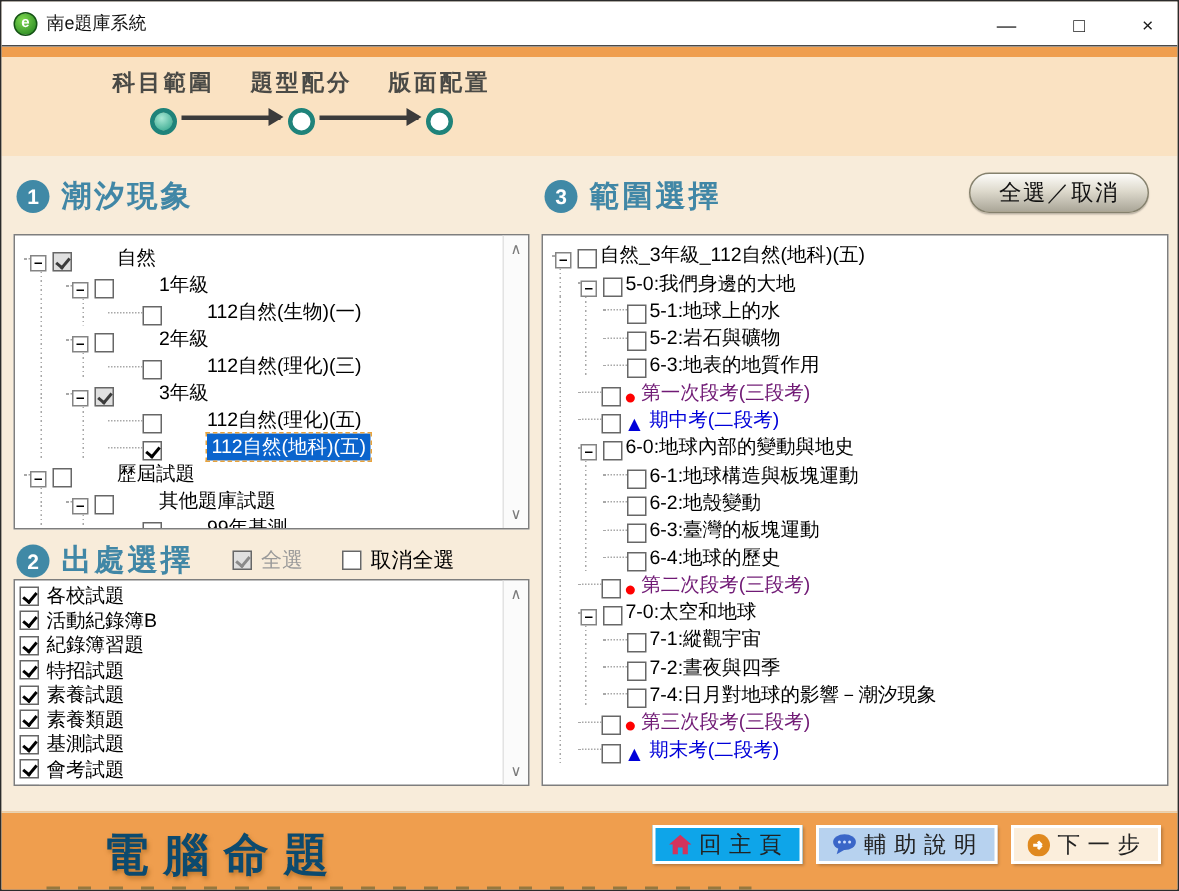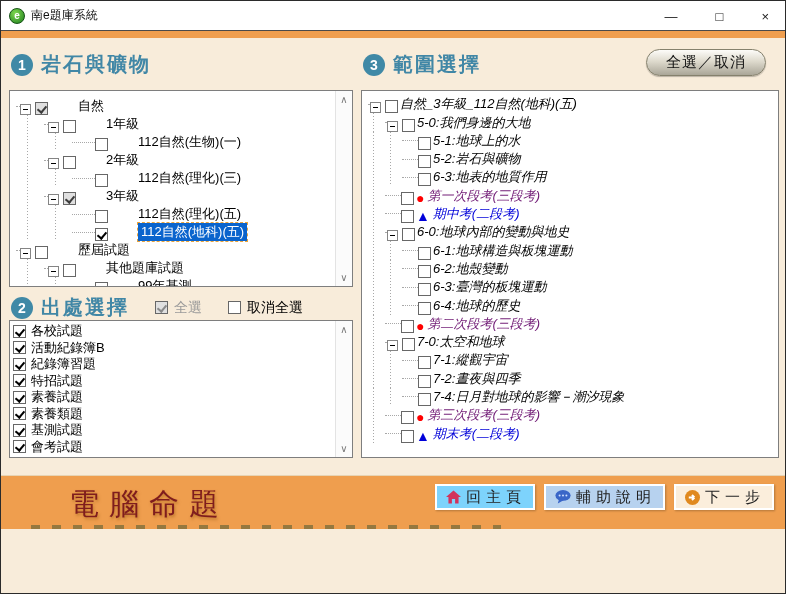--- a/index.html
+++ b/index.html
@@ -34,21 +34,21 @@
   #left-tree-box  { left:8px;  top:52px;  width:344px; height:197px; }
   #source-list-box{ left:8px;  top:282px; width:344px; height:138px; }
   #right-tree-box { left:360px; top:52px; width:418px; height:368px; }
 
   .vscroll { position:absolute; right:0; top:0; bottom:0; width:17px; background:#fbfbfb; border-left:1px solid #e3e3e3; display:flex; flex-direction:column; justify-content:space-between; align-items:center; padding:3px 0; font-size:10px; color:#7a7a7a; }
 
   
   .tree { position:absolute; left:0; top:0; right:17px; bottom:0; padding:6px 0 0 6px; overflow:hidden; }
   #right-tree-box .tree { right:0; padding-top:4px; }
   .trow { display:flex; align-items:flex-end; height:18px; white-space:nowrap; font-size:13px; color:#000; }
-  .rtree .trow { height:18.3px;font-style:italic; }
+  .rtree .trow { height:18.3px; }
   .guide { align-self:stretch; background-image:repeating-linear-gradient(to bottom, #a8a8a8 0 1px, transparent 1px 3px); background-repeat:no-repeat; background-size:1px 100%; }
   .ltree .guide { width:28px; background-position:11px 0; }
   .rtree .guide { width:17px; background-position:5px 0; }
   .stub { height:0; border-top:1px dotted #a8a8a8; align-self:center; }
   .ltree .stub.long{ width:23px; } .ltree .stub.short{ width:4px; }
   .rtree .stub.long{ width:16px; } .rtree .stub.short{ width:2px; }
   .expander { width:11px; height:11px; border:1px solid #848484; background:#fff; position:relative; margin-right:4px; flex:none; }
   .expander::after { content:''; position:absolute; left:2px; right:2px; top:4px; height:1px; background:#000; }
   .cb { width:13px; height:13px; border:1px solid #676767; background:#fff; position:relative; flex:none; }
   .cb.checked::after, .cb.graycheck::after { content:''; position:absolute; left:3px; top:1px; width:4px; height:7px; border-right:2px solid #000; border-bottom:2px solid #000; transform:rotate(40deg); }
@@ -69,24 +69,24 @@
   
   .checklist { position:absolute; left:0; top:0; right:17px; bottom:0; padding:2px 0 12px 3px; overflow:hidden; }
   .crow { display:flex; align-items:center; height:16.5px; font-size:13px; white-space:nowrap; }
   .crow .tlabel { margin-left:5px; }
 
   
   .pill-btn { position:absolute; left:645px; top:11px; width:120px; height:27px; border-radius:14px; border:1px solid #85816d; background:linear-gradient(#fdfcf9, #dedacd 45%, #aaa698); font-size:15px; color:#111; letter-spacing:1px; display:flex; align-items:center; justify-content:center; box-shadow:0 1px 1px rgba(0,0,0,.25); cursor:default; font-family:"Liberation Sans",sans-serif; }
 
   
   .footer { position:relative; height:54px; background:#EF9E4E; border-top:1px solid #e7d4b4; }
-  .brand { position:absolute; left:68px; top:8px; font-size:30px; font-weight:normal; color:#7f1d1d; letter-spacing:10px; text-shadow:1px 2px 3px rgba(150,90,20,.55); white-space:nowrap; }
+  .brand { position:absolute; left:68px; top:8px; font-size:30px; font-weight:bold; color:#0c4a6e; letter-spacing:10px; text-shadow:1px 2px 3px rgba(150,90,20,.55); white-space:nowrap; }
   .footer-buttons { position:absolute; right:11px; top:8px; display:flex; gap:9px; }
   .fbtn { height:26px; display:flex; align-items:center; gap:5px; padding:0 7px 0 9px; border:2px solid #fff; box-shadow:1px 1px 2px rgba(0,0,0,.25); font-size:15px; color:#222; letter-spacing:5px; cursor:default; font-family:"Liberation Sans",sans-serif; }
-  .fbtn.pink { background:#7dd3fc;margin-left:39px; }
+  .fbtn.pink { background:#0ea5e9;margin-left:39px; }
   .fbtn.blue { background:#B7D2EF; }
   .fbtn.cream{ background:#FBEEDC; }
   .fbtn svg { flex:none; }
   .bottom-sliver { position:absolute; left:30px; bottom:0; width:470px; height:4px; background:repeating-linear-gradient(90deg, #3c5230 0 9px, transparent 9px 21px); opacity:.5; }
 </style>
 </head>
 <body>
 
 <div class="window">
 
@@ -95,26 +95,42 @@
     <span class="title-text">南e題庫系統</span>
     <div class="win-controls">
       <span>—</span>
       <span>□</span>
       <span class="ctl-close">×</span>
     </div>
   </div>
 
   <div class="orange-strip"></div>
 
+  <div class="steps">
+    <div class="step" style="left:60px; top:8px">
+      <div class="step-label">科目範圍</div>
+      <div class="circle active"></div>
+    </div>
+    <div class="step" style="left:152px; top:8px">
+      <div class="step-label">題型配分</div>
+      <div class="circle"></div>
+    </div>
+    <div class="step" style="left:244px; top:8px">
+      <div class="step-label">版面配置</div>
+      <div class="circle"></div>
+    </div>
+    <div class="arrow" style="left:120px; top:39px; width:66px"></div>
+    <div class="arrow" style="left:212px; top:39px; width:66px"></div>
+  </div>
 
   <div class="main">
 
     <div class="panel-head" style="left:10px; top:13px">
       <span class="badge">1</span>
-      <span class="panel-title">岩石與礦物</span>
+      <span class="panel-title">潮汐現象</span>
     </div>
 
     <div class="box" id="left-tree-box">
       <div class="tree ltree">
           <div class="trow">
             <span class="stub short"></span>
             <span class="expander"></span>
             <span class="cb graycheck"></span>
             <span class="tlabel">自然</span>
           </div>

